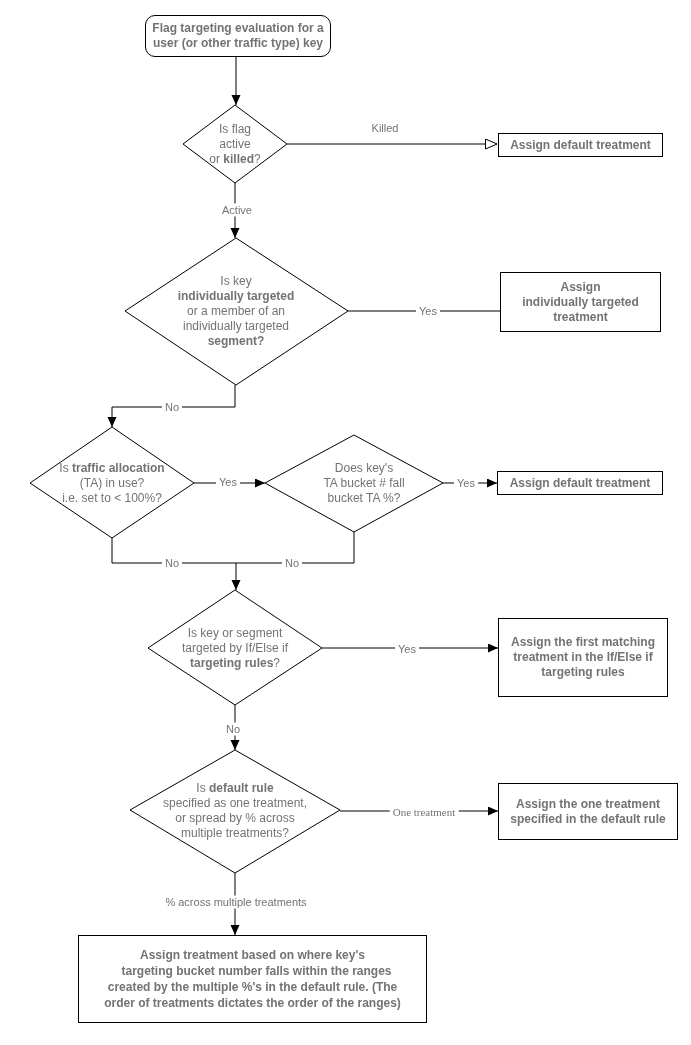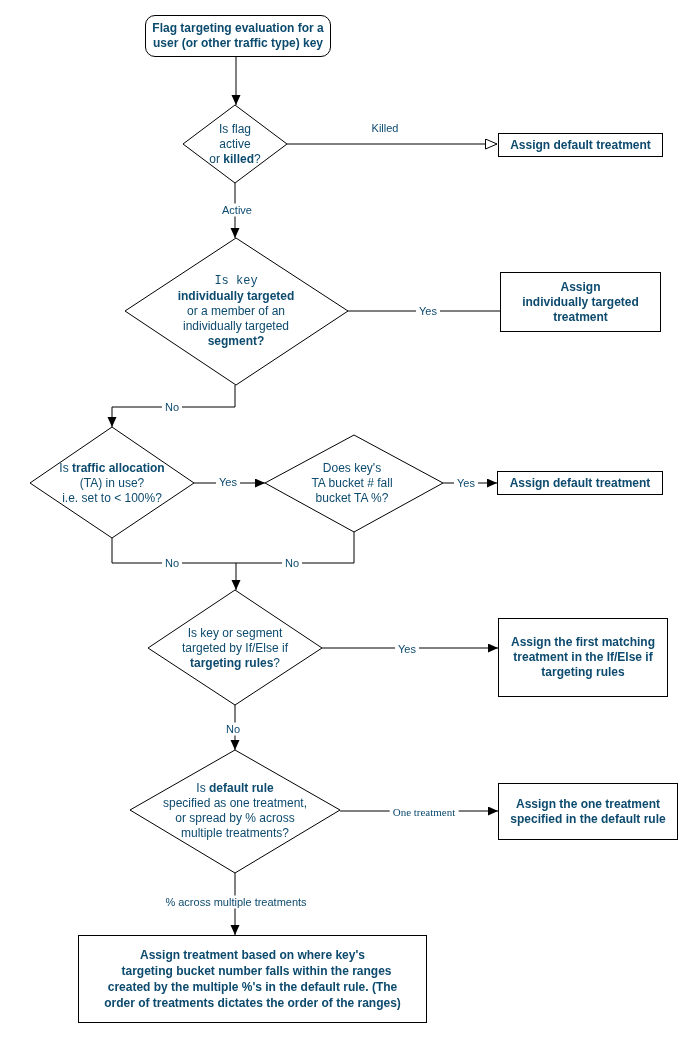--- a/index.html
+++ b/index.html
@@ -1,18 +1,18 @@
 <!DOCTYPE html>
 <html><head>
 <meta charset="utf-8">
 <style>
   html,body{margin:0;padding:0;background:#fff;}
   .stage{
     position:relative;width:691px;height:1045px;background:#ffffff;
-    font-family:"Liberation Sans",sans-serif;color:#0c4a6e;overflow:hidden;
+    font-family:"Liberation Sans",sans-serif;color:#737373;overflow:hidden;
   }
   .stage svg{position:absolute;left:0;top:0;}
   .node{
     position:absolute;display:flex;flex-direction:column;
     justify-content:center;align-items:center;text-align:center;
     font-size:12px;line-height:15px;
   }
   .node div{white-space:nowrap;}
   .box{
     border:1px solid #000;background:#fff;font-weight:bold;box-sizing:border-box;
@@ -71,32 +71,32 @@
       <div><span style="font-weight: bold;">Flag targeting evaluation for a</span></div>
       <div><span style="font-weight: bold;">user (or other traffic type) key</span></div>
     </div>
 
   <div class="node dtext" style="left:235px;top:144px;">
       <div><span style="font-weight: normal;">Is flag</span></div>
       <div><span style="font-weight: normal;">active</span></div>
       <div><span style="font-weight: normal;">or </span><span style="font-weight: bold;">killed</span><span style="font-weight: normal;">?</span></div>
     </div>
   <div class="node dtext" style="left:236px;top:311px;">
-      <div><span style="font-weight: normal; font-family: Liberation Mono, monospace;">Is key</span></div>
+      <div><span style="font-weight: normal;">Is key</span></div>
       <div><span style="font-weight: bold;">individually targeted</span></div>
       <div><span style="font-weight: normal;">or a member of an</span></div>
       <div><span style="font-weight: normal;">individually targeted</span></div>
       <div><span style="font-weight: bold;">segment?</span></div>
     </div>
   <div class="node dtext" style="left:112px;top:483px;">
       <div><span style="font-weight: normal;">Is </span><span style="font-weight: bold;">traffic allocation</span></div>
       <div><span style="font-weight: normal;">(TA) in use?</span></div>
       <div><span style="font-weight: normal;">i.e. set to &lt; 100%?</span></div>
     </div>
-  <div class="node dtext" style="left:352px;top:483px;align-items:center;">
+  <div class="node dtext" style="left:364px;top:483px;align-items:center;">
       <div><span style="font-weight: normal;">Does key's</span></div>
       <div><span style="font-weight: normal;">TA bucket # fall</span></div>
       <div><span style="font-weight: normal;">bucket TA %?</span></div>
     </div>
   <div class="node dtext" style="left:235px;top:648px;">
       <div><span style="font-weight: normal;">Is key or segment</span></div>
       <div><span style="font-weight: normal;">targeted by If/Else if</span></div>
       <div><span style="font-weight: bold;">targeting rules</span><span style="font-weight: normal;">?</span></div>
     </div>
   <div class="node dtext" style="left:235px;top:811px;">

